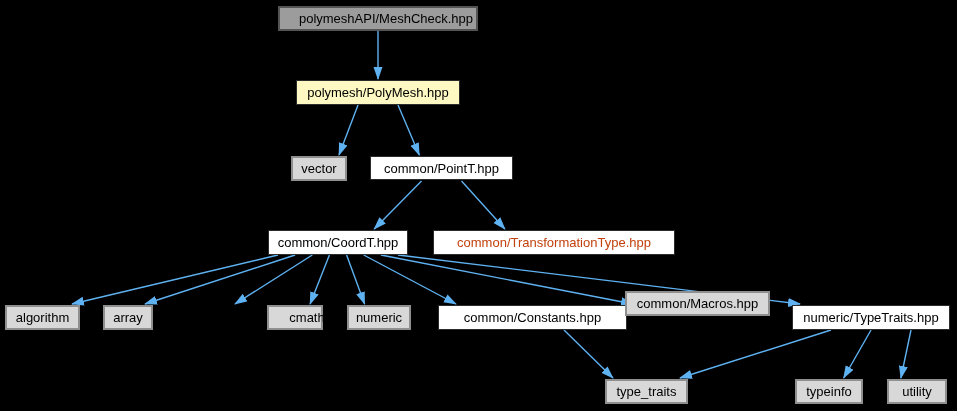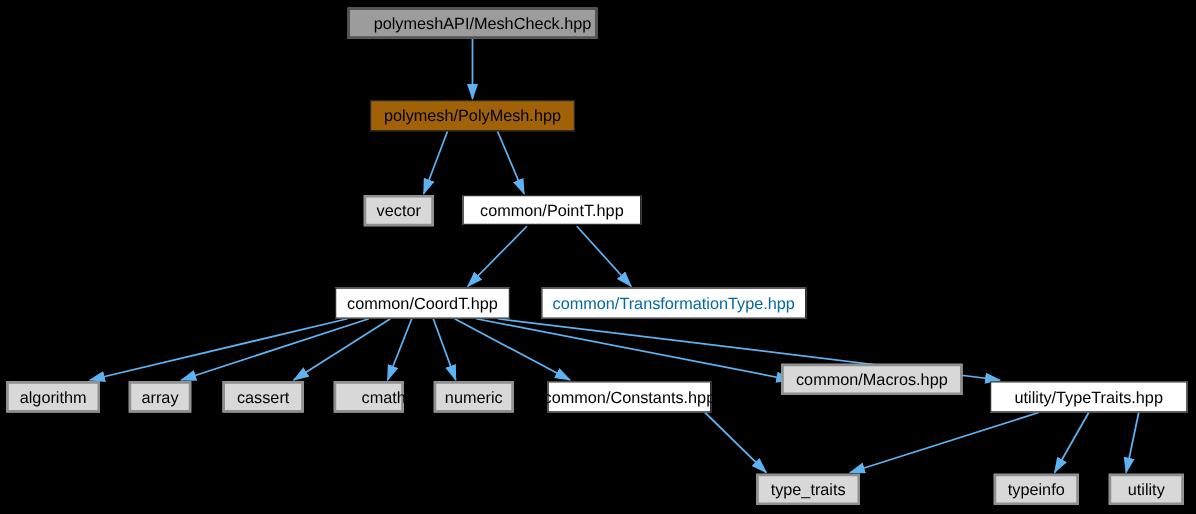--- a/index.html
+++ b/index.html
@@ -58,29 +58,28 @@
       <line x1="346.6" y1="255" x2="364.6" y2="304" stroke="#5fb2f2" stroke-width="1.4" marker-end="url(#arrowhead)"></line>
       <line x1="363.7" y1="255" x2="456.0" y2="304" stroke="#5fb2f2" stroke-width="1.4" marker-end="url(#arrowhead)"></line>
       <line x1="380.9" y1="255" x2="633.0" y2="304" stroke="#5fb2f2" stroke-width="1.4" marker-end="url(#arrowhead)"></line>
       <line x1="398.0" y1="255" x2="800.0" y2="304" stroke="#5fb2f2" stroke-width="1.4" marker-end="url(#arrowhead)"></line>
       <line x1="564.0" y1="330" x2="613.0" y2="378" stroke="#5fb2f2" stroke-width="1.4" marker-end="url(#arrowhead)"></line>
       <line x1="831.0" y1="330" x2="680.0" y2="378" stroke="#5fb2f2" stroke-width="1.4" marker-end="url(#arrowhead)"></line>
       <line x1="871.0" y1="330" x2="843.7" y2="378" stroke="#5fb2f2" stroke-width="1.4" marker-end="url(#arrowhead)"></line>
       <line x1="911.0" y1="330" x2="900.9" y2="378" stroke="#5fb2f2" stroke-width="1.4" marker-end="url(#arrowhead)"></line>
     </svg>
     <div class="node root" style="left: 278px; top: 6px; width: 200px; height: 25px; background: rgb(156, 156, 156); border-color: rgb(84, 84, 84); color: rgb(0, 0, 0); padding-left: 16px;">polymeshAPI/MeshCheck.hpp</div>
-    <div class="node header" style="left: 296px; top: 80px; width: 164px; height: 25px; background: #a16207; border-color: rgb(43, 43, 43); color: rgb(0, 0, 0);">polymesh/PolyMesh.hpp</div>
+    <div class="node header" style="left: 296px; top: 80px; width: 164px; height: 25px; background: #fef9c3; border-color: rgb(43, 43, 43); color: rgb(0, 0, 0);">polymesh/PolyMesh.hpp</div>
     <div class="node leaf" style="left: 291px; top: 156px; width: 56px; height: 25px; background: rgb(216, 216, 216); border-color: rgb(143, 143, 143); color: rgb(0, 0, 0);">vector</div>
     <div class="node header" style="left: 370px; top: 156px; width: 143px; height: 24px; background: rgb(255, 255, 255); border-color: rgb(43, 43, 43); color: rgb(0, 0, 0);">common/PointT.hpp</div>
     <div class="node header" style="left: 268px; top: 230px; width: 140px; height: 25px; background: rgb(255, 255, 255); border-color: rgb(43, 43, 43); color: rgb(0, 0, 0);">common/CoordT.hpp</div>
-    <div class="node header" style="left: 433px; top: 230px; width: 212px; height: 25px; background: rgb(255, 255, 255); border-color: rgb(43, 43, 43); color: #0369a1;">common/TransformationType.hpp</div>
+    <div class="node header" style="left: 433px; top: 230px; width: 242px; height: 25px; background: rgb(255, 255, 255); border-color: rgb(43, 43, 43); color: #c2410c;">common/TransformationType.hpp</div>
     <div class="node leaf" style="left: 5px; top: 305px; width: 75px; height: 25px; background: rgb(216, 216, 216); border-color: rgb(143, 143, 143); color: rgb(0, 0, 0);">algorithm</div>
     <div class="node leaf" style="left: 103px; top: 305px; width: 50px; height: 25px; background: rgb(216, 216, 216); border-color: rgb(143, 143, 143); color: rgb(0, 0, 0);">array</div>
-    <div class="node leaf" style="left: 178px; top: 305px; width: 65px; height: 25px; background: rgb(216, 216, 216); border-color: rgb(143, 143, 143); color: rgb(0, 0, 0);">cassert</div>
     <div class="node leaf" style="left: 267px; top: 305px; width: 56px; height: 25px; background: rgb(216, 216, 216); border-color: rgb(143, 143, 143); color: rgb(0, 0, 0); padding-left: 24px;">cmath</div>
     <div class="node leaf" style="left: 347px; top: 305px; width: 64px; height: 25px; background: rgb(216, 216, 216); border-color: rgb(143, 143, 143); color: rgb(0, 0, 0);">numeric</div>
-    <div class="node header" style="left: 438px; top: 305px; width: 131px; height: 25px; background: rgb(255, 255, 255); border-color: rgb(43, 43, 43); color: rgb(0, 0, 0);">common/Constants.hpp</div>
+    <div class="node header" style="left: 438px; top: 305px; width: 189px; height: 25px; background: rgb(255, 255, 255); border-color: rgb(43, 43, 43); color: rgb(0, 0, 0);">common/Constants.hpp</div>
     <div class="node leaf" style="left: 625px; top: 291px; width: 145px; height: 25px; background: rgb(216, 216, 216); border-color: rgb(143, 143, 143); color: rgb(0, 0, 0);">common/Macros.hpp</div>
-    <div class="node header" style="left: 792px; top: 305px; width: 158px; height: 25px; background: rgb(255, 255, 255); border-color: rgb(43, 43, 43); color: rgb(0, 0, 0);">utility/TypeTraits.hpp</div>
+    <div class="node header" style="left: 792px; top: 305px; width: 158px; height: 25px; background: rgb(255, 255, 255); border-color: rgb(43, 43, 43); color: rgb(0, 0, 0);">numeric/TypeTraits.hpp</div>
     <div class="node leaf" style="left: 605px; top: 379px; width: 83px; height: 25px; background: rgb(216, 216, 216); border-color: rgb(143, 143, 143); color: rgb(0, 0, 0);">type_traits</div>
     <div class="node leaf" style="left: 795px; top: 379px; width: 68px; height: 25px; background: rgb(216, 216, 216); border-color: rgb(143, 143, 143); color: rgb(0, 0, 0);">typeinfo</div>
     <div class="node leaf" style="left: 887px; top: 379px; width: 60px; height: 25px; background: rgb(216, 216, 216); border-color: rgb(143, 143, 143); color: rgb(0, 0, 0);">utility</div>
   </div>
 
 </body></html>

